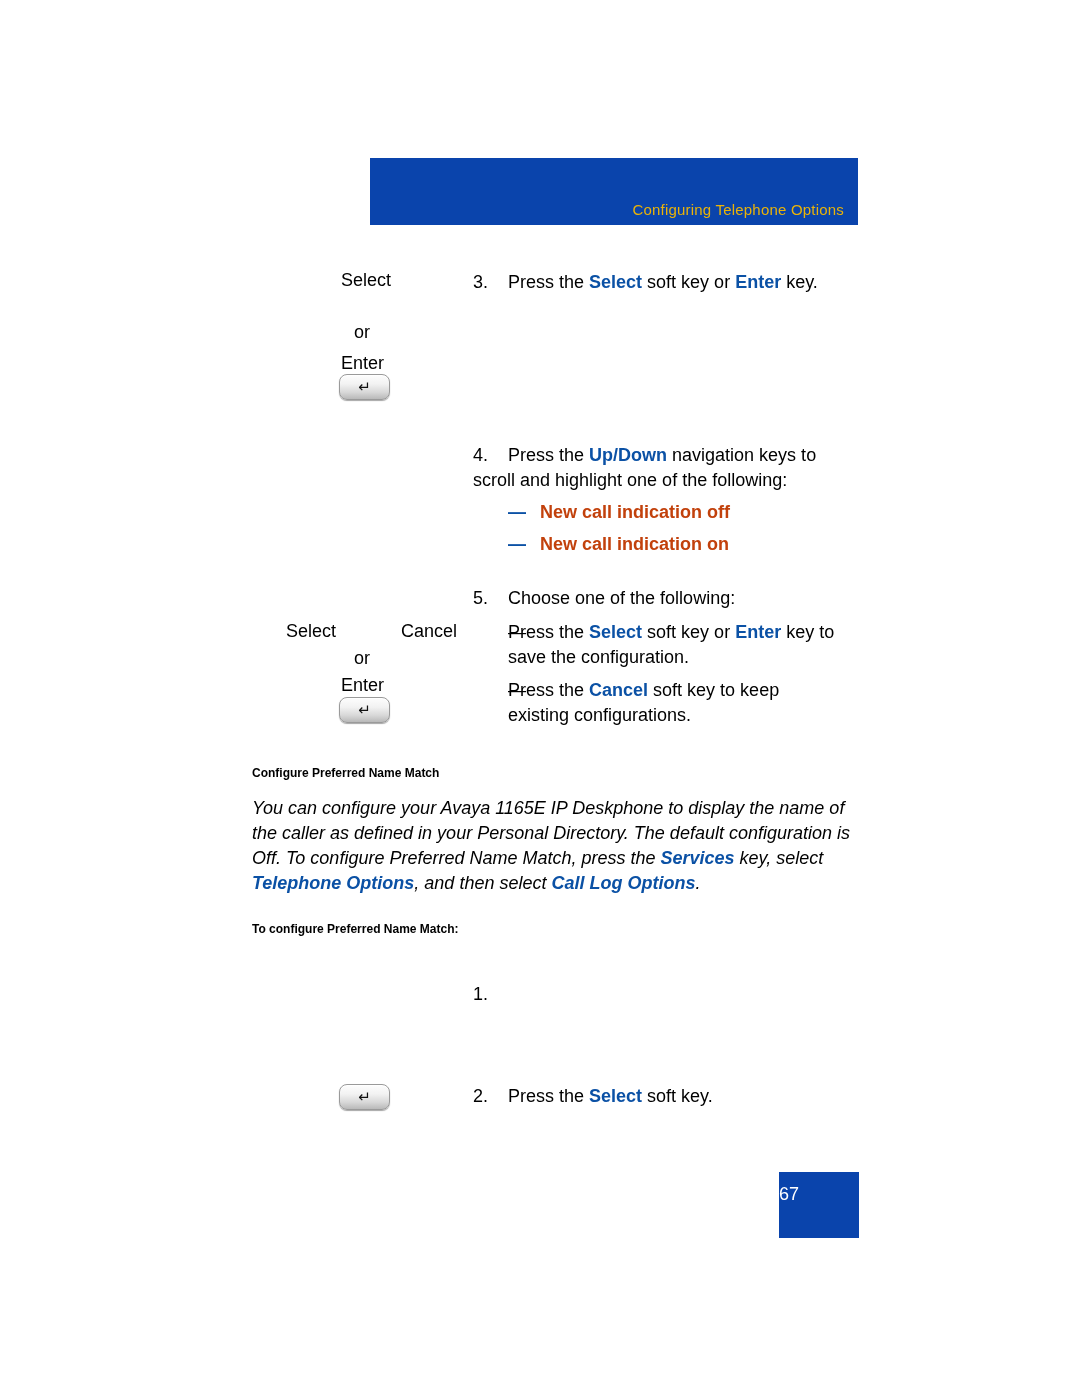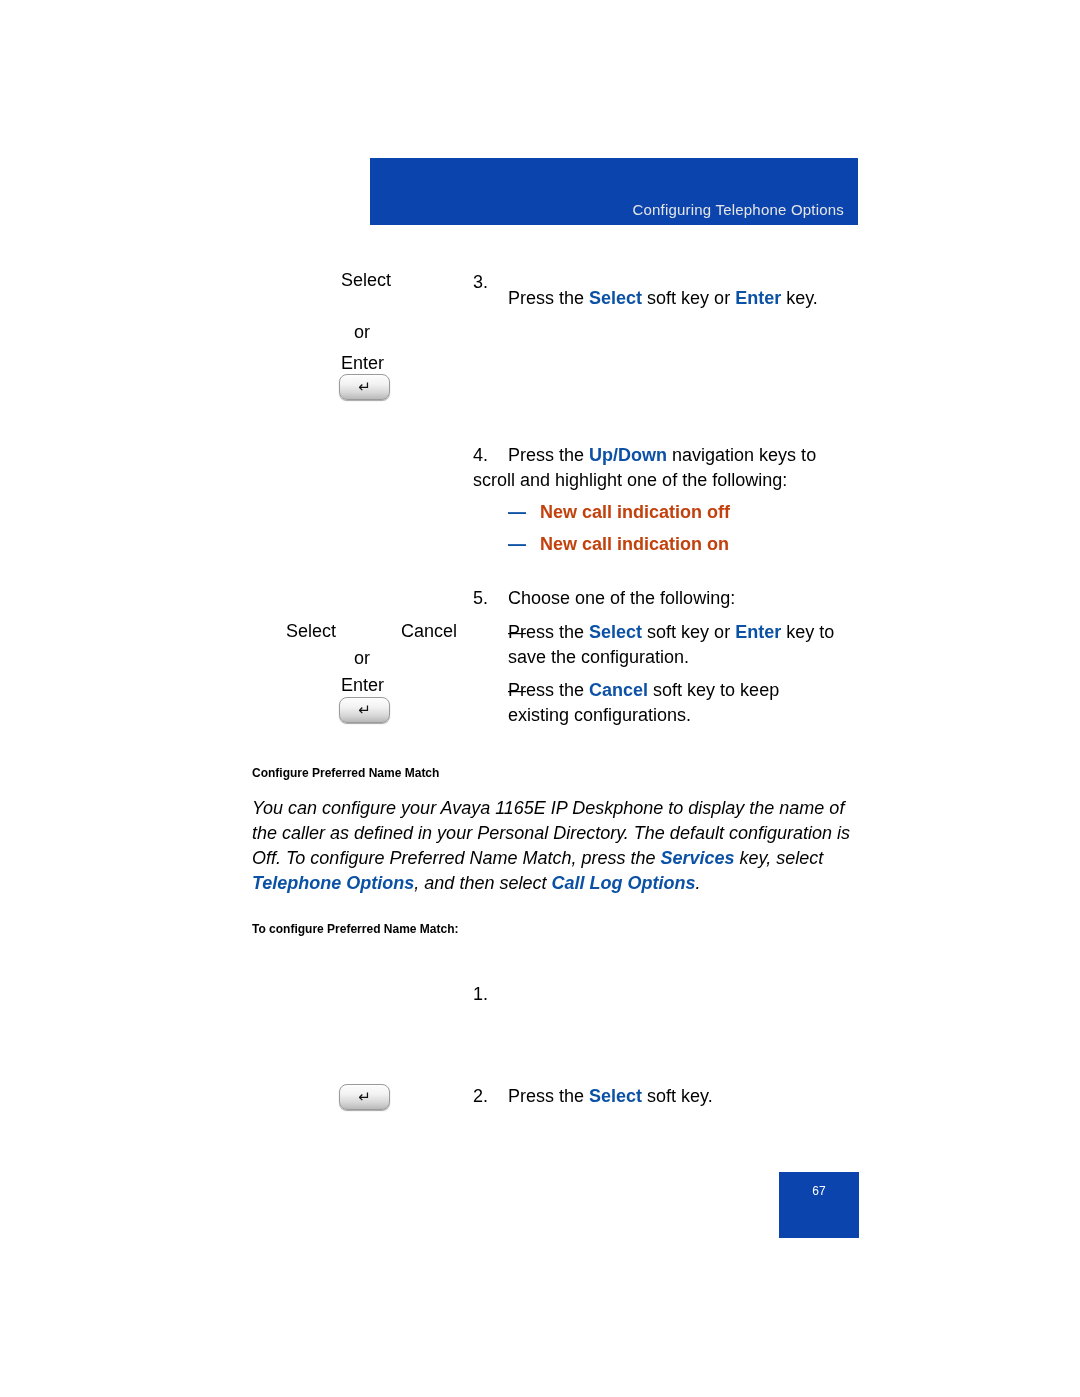--- a/index.html
+++ b/index.html
@@ -27,21 +27,21 @@
     top: 158px;
     width: 488px;
     height: 67px;
     background: #0a44ac;
     box-sizing: border-box;
   }
   .header-title {
     position: absolute;
     right: 14px;
     bottom: 7px;
-    color: #e5e5e5;
+    color: #eab308;
     font-size: 15px;
     letter-spacing: 0.2px;
     white-space: nowrap;
   }
 
   
   .margin-label {
     position: absolute;
     font-size: 18px;
     color: #000000;
@@ -151,44 +151,44 @@
     top: 1172px;
     width: 80px;
     height: 66px;
     background: #0a44ac;
   }
   .footer-num {
     position: absolute;
     left: 0;
     right: 0;
     top: 12px;
-    text-align: center;
+    text-align: left;
     color: #ffffff;
-    font-size: 12px;
+    font-size: 18px;
   }
 </style>
 </head>
 <body>
 
 <div class="page">
 
   <div class="header-banner">
     <div class="header-title">Configuring Telephone Options</div>
   </div>
 
   <div class="margin-label" style="left:341px; top:270px;">Select</div>
   <div class="margin-label" style="left:354px; top:322px;">or</div>
   <div class="margin-label" style="left:341px; top:353px;">Enter</div>
   <div class="key-icon" style="left:339px; top:374px;">
     <span class="glyph">↵</span>
   </div>
 
   <div class="step" style="left:473px; top:270px; width:360px;">
     <span class="num">3.</span>
-    <span class="body" style="display:block; white-space:nowrap;margin-top:16px;"><span>Press the </span><span class="blue">Select</span><span> soft key or </span><span class="blue">Enter</span><span> key.</span></span>
+    <span class="body" style="display:block; white-space:nowrap;"><span>Press the </span><span class="blue">Select</span><span> soft key or </span><span class="blue">Enter</span><span> key.</span></span>
   </div>
 
   <div class="step" style="left:473px; top:443px; width:360px;">
     <span class="num">4.</span>
     <span class="body"><span>Press the </span><span class="blue">Up/Down</span><span> navigation keys to scroll and highlight one of the following:</span></span>
   </div>
 
   <div class="sub-list" style="left:508px; top:496px;">
     <div class="row">
       <span class="dash">—</span><span class="txt">New call indication off</span>

